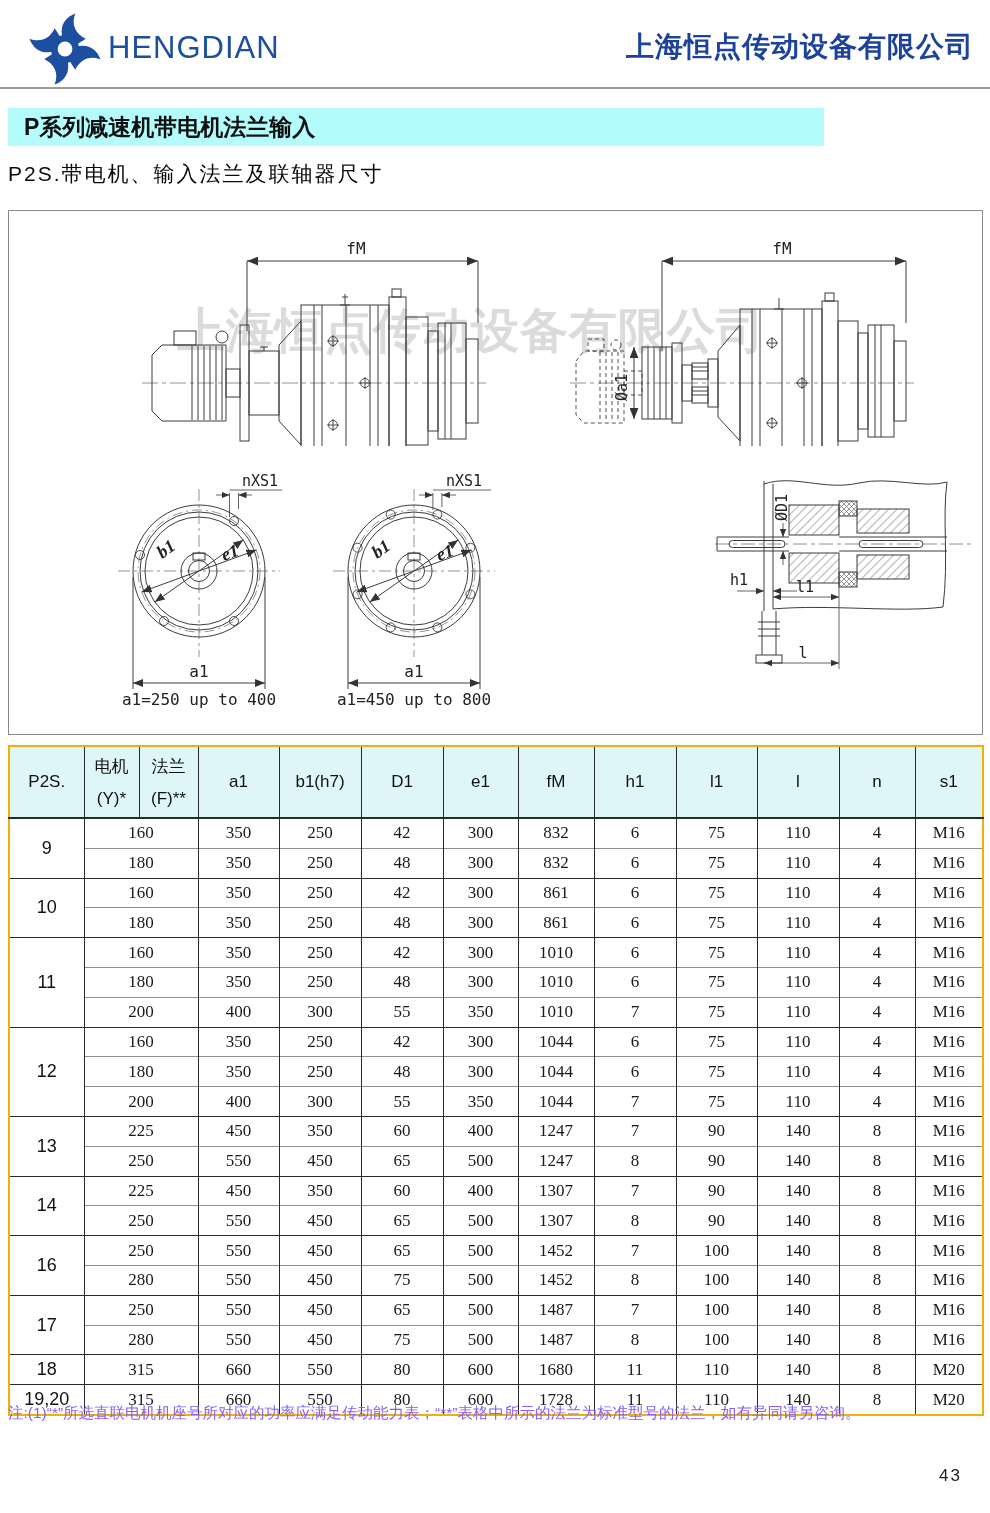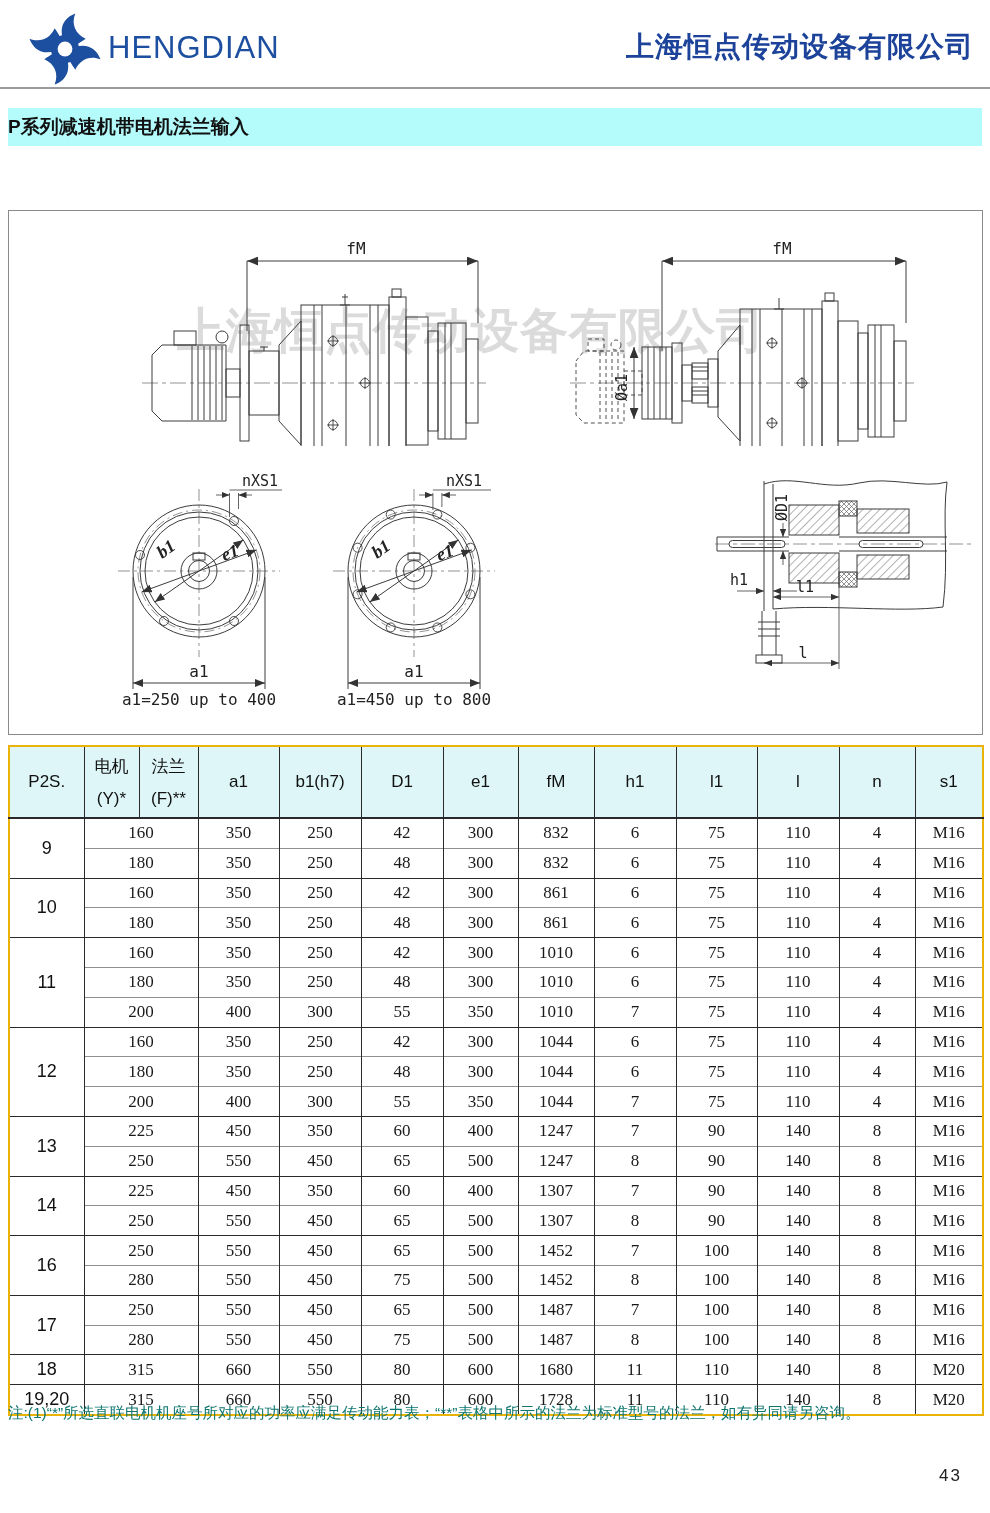--- a/index.html
+++ b/index.html
@@ -8,22 +8,22 @@
 
   
   .logo{position:absolute;left:28px;top:12px;width:74px;height:74px;}
   .brand{position:absolute;left:108px;top:30px;font-size:31px;letter-spacing:1px;
          color:#1d4fa0;font-weight:500;}
   .company{position:absolute;right:16px;top:28px;font-size:28px;font-weight:bold;
            color:#1c4399;font-family:"Liberation Serif",serif;letter-spacing:1px;}
   .head-rule{position:absolute;left:0;top:87px;width:990px;height:2px;background:#9b9b9b;}
 
   
-  .banner{position:absolute;left:8px;top:108px;width:974px;height:38px;background:#b4fcfc;
-          font-size:19px;font-weight:bold;line-height:38px;padding-left:0;box-sizing:border-box;}
+  .banner{position:absolute;left:8px;top:108px;width:816px;height:38px;background:#b4fcfc;
+          font-size:23px;font-weight:bold;line-height:38px;padding-left:16px;box-sizing:border-box;}
   .subtitle{position:absolute;left:8px;top:160px;font-size:21px;letter-spacing:2px;color:#0a0a0a;}
 
   
   .dbox{position:absolute;left:8px;top:210px;width:973px;height:523px;border:1px solid #8a8a8a;
         background:#fff;}
   .watermark{position:absolute;left:168px;top:88px;font-size:48px;letter-spacing:1px;
              color:#c4c4c4;opacity:.6;font-family:"Liberation Serif",serif;font-weight:bold;
              white-space:nowrap;z-index:0;}
   .dbox svg{position:absolute;z-index:1;}
   .svg-side-left{left:125px;top:20px;}
@@ -44,21 +44,21 @@
   thead tr{background:#def6f8;border-bottom:2px solid #2a2a2a;}
   thead th{height:70px;font-weight:normal;font-size:17px;vertical-align:middle;}
   .th2{display:flex;flex-direction:column;justify-content:space-between;height:54px;
        margin:0 0;align-items:center;}
   tbody td{height:28.8px;font-family:"Liberation Serif",serif;font-size:17px;color:#1a1a1a;}
   tbody td.p2s-cell{font-family:"Liberation Sans",sans-serif;font-size:18px;color:#111;}
   tr.group-head td{border-top:1.6px solid #2a2a2a;}
   tr.sub-row td{border-top:1px solid #8f8f8f;}
 
   
-  .notes{position:absolute;left:8px;top:1400px;width:974px;font-size:15.5px;line-height:25px;color:#0f766e;}
+  .notes{position:absolute;left:8px;top:1400px;width:974px;font-size:15.5px;line-height:25px;color:#8b5cf6;}
   .notes .n2{padding-left:22px;}
   .pagenum{position:absolute;right:28px;top:1466px;font-size:17px;letter-spacing:2px;color:#222;}
 </style>
 </head>
 <body>
 
 <div class="page">
 
   <svg class="logo" viewBox="0 0 100 100">
     <g fill="#1d4fa0">
@@ -70,20 +70,21 @@
         <circle r="19"></circle>
         <circle r="10" fill="#fff"></circle>
       </g>
     </g>
   </svg>
   <div class="brand">HENGDIAN</div>
   <div class="company">上海恒点传动设备有限公司</div>
   <div class="head-rule"></div>
 
   <div class="banner">P系列减速机带电机法兰输入</div>
+  <div class="subtitle">P2S.带电机、输入法兰及联轴器尺寸</div>
 
   <div class="dbox">
     <div class="watermark">上海恒点传动设备有限公司</div>
 
     <svg class="svg-side-left" width="360" height="215" viewBox="0 0 360 215">
       <defs>
         <marker id="m1" viewBox="0 0 10 8" refX="10" refY="4" markerWidth="11" markerHeight="9" orient="auto-start-reverse">
             <path d="M0,0L10,4L0,8Z" fill="#333"></path>
           </marker>
       </defs>

